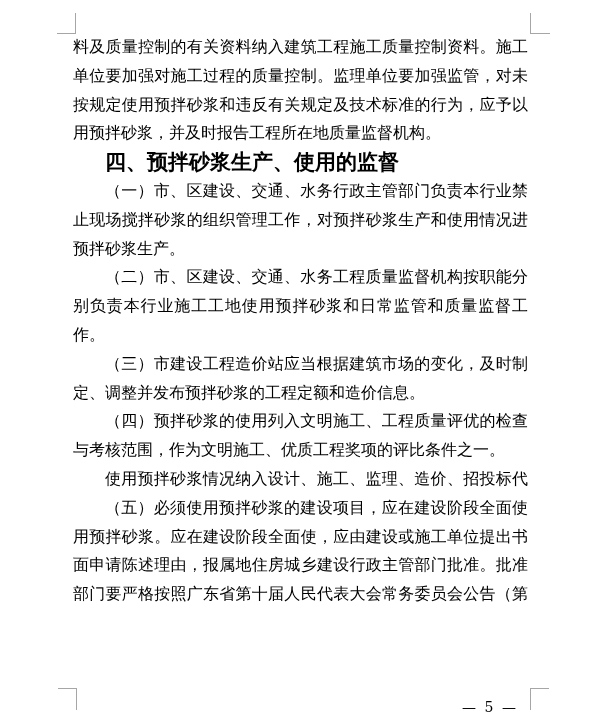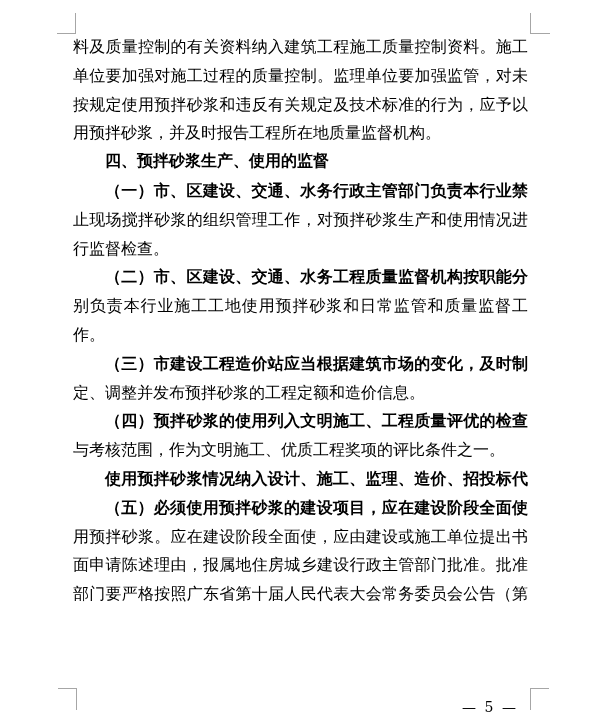--- a/index.html
+++ b/index.html
@@ -57,26 +57,25 @@
     line-height: 28.8px;
     height: 28.8px;
     text-align: justify;
     color: inherit;
   }
   .line.fill {
     text-align-last: justify;
   }
   .line.ind {
     text-indent: 32px;
-    font-weight: bold;
   }
   .line.heading {
-    font-family: Liberation Mono, monospace;
+    font-family: Liberation Sans, sans-serif;
     font-weight: 700;
-    font-size: 16px;
+    font-size: 21px;
   }
   .page-number {
     position: absolute;
     top: 699px;
     left: 455px;
     width: 70px;
     text-align: center;
     font-size: 14px;
     letter-spacing: 2px;
     font-family: "DejaVu Serif", serif;
@@ -93,21 +92,21 @@
   <div class="mark mark-br"></div>
 
   <div class="text-block">
       <div class="line fill">料及质量控制的有关资料纳入建筑工程施工质量控制资料。施工</div>
       <div class="line fill">单位要加强对施工过程的质量控制。监理单位要加强监管，对未</div>
       <div class="line fill">按规定使用预拌砂浆和违反有关规定及技术标准的行为，应予以</div>
       <div class="line">用预拌砂浆，并及时报告工程所在地质量监督机构。</div>
       <div class="line heading ind">四、预拌砂浆生产、使用的监督</div>
       <div class="line ind fill">（一）市、区建设、交通、水务行政主管部门负责本行业禁</div>
       <div class="line fill">止现场搅拌砂浆的组织管理工作，对预拌砂浆生产和使用情况进</div>
-      <div class="line">行监督检查。</div>
+      <div class="line">预拌砂浆生产。</div>
       <div class="line ind fill">（二）市、区建设、交通、水务工程质量监督机构按职能分</div>
       <div class="line fill">别负责本行业施工工地使用预拌砂浆和日常监管和质量监督工</div>
       <div class="line">作。</div>
       <div class="line ind fill">（三）市建设工程造价站应当根据建筑市场的变化，及时制</div>
       <div class="line">定、调整并发布预拌砂浆的工程定额和造价信息。</div>
       <div class="line ind fill">（四）预拌砂浆的使用列入文明施工、工程质量评优的检查</div>
       <div class="line">与考核范围，作为文明施工、优质工程奖项的评比条件之一。</div>
       <div class="line ind fill">使用预拌砂浆情况纳入设计、施工、监理、造价、招投标代</div>
       <div class="line ind fill">（五）必须使用预拌砂浆的建设项目，应在建设阶段全面使</div>
       <div class="line fill">用预拌砂浆。应在建设阶段全面使，应由建设或施工单位提出书</div>

